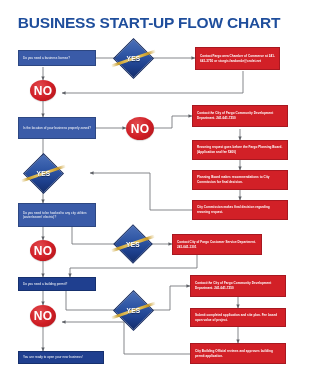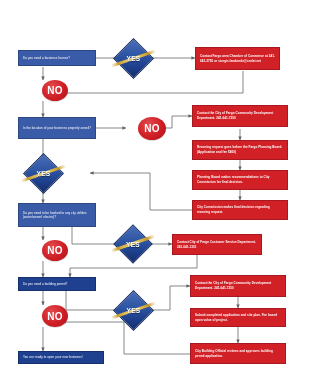--- a/index.html
+++ b/index.html
@@ -43,23 +43,22 @@
     font-size:3.05px;line-height:1.5;
     letter-spacing:0.05px;
     font-weight:bold;
   }
 
   
   .nocirc{
     border-radius:50%;
     background:radial-gradient(circle at 38% 32%,#e24b4f 0%,#cf1d24 55%,#a8161c 100%);
     display:flex;align-items:center;justify-content:center;
-    color:#ffffff;font-weight:bold;font-size:10px;letter-spacing:0.3px;
+    color:#ffffff;font-weight:bold;font-size:12px;letter-spacing:0.3px;
     box-shadow:0 0.5px 1px rgba(0,0,0,.25);
-    margin-left:12px;
   }
 
   
   .yeswrap{position:absolute;}
   .yeswrap .streak{
     position:absolute;left:-9px;top:50%;width:calc(100% + 18px);height:3.2px;
     margin-top:-1.6px;
     background:linear-gradient(90deg,rgba(214,166,46,0) 0%,#caa02c 16%,#f0d27a 46%,#e8c75e 60%,#c99a26 82%,rgba(201,154,38,0) 100%);
     transform:rotate(-19deg);
     border-radius:2px;
@@ -74,20 +73,21 @@
     position:absolute;inset:0;display:flex;align-items:center;justify-content:center;
     color:#ffffff;font-weight:bold;font-size:6.5px;letter-spacing:0.3px;
     text-shadow:0 0.5px 0.8px rgba(0,0,0,.45);
   }
 </style>
 </head>
 <body>
 
 <div id="canvas">
 
+  <div class="title">BUSINESS START-UP FLOW CHART</div>
 
   <svg id="wires" viewBox="0 0 298 386">
     <defs>
       <marker id="ah" markerWidth="5" markerHeight="5" refX="4.2" refY="2" orient="auto">
         <path d="M0,0 L4.4,2 L0,4 Z" fill="#5d6066"></path>
       </marker>
     </defs>
     <g stroke="#6f7277" stroke-width="0.85" fill="none" marker-end="url(#ah)">
 
       <line x1="96" y1="58" x2="119" y2="58"></line>

